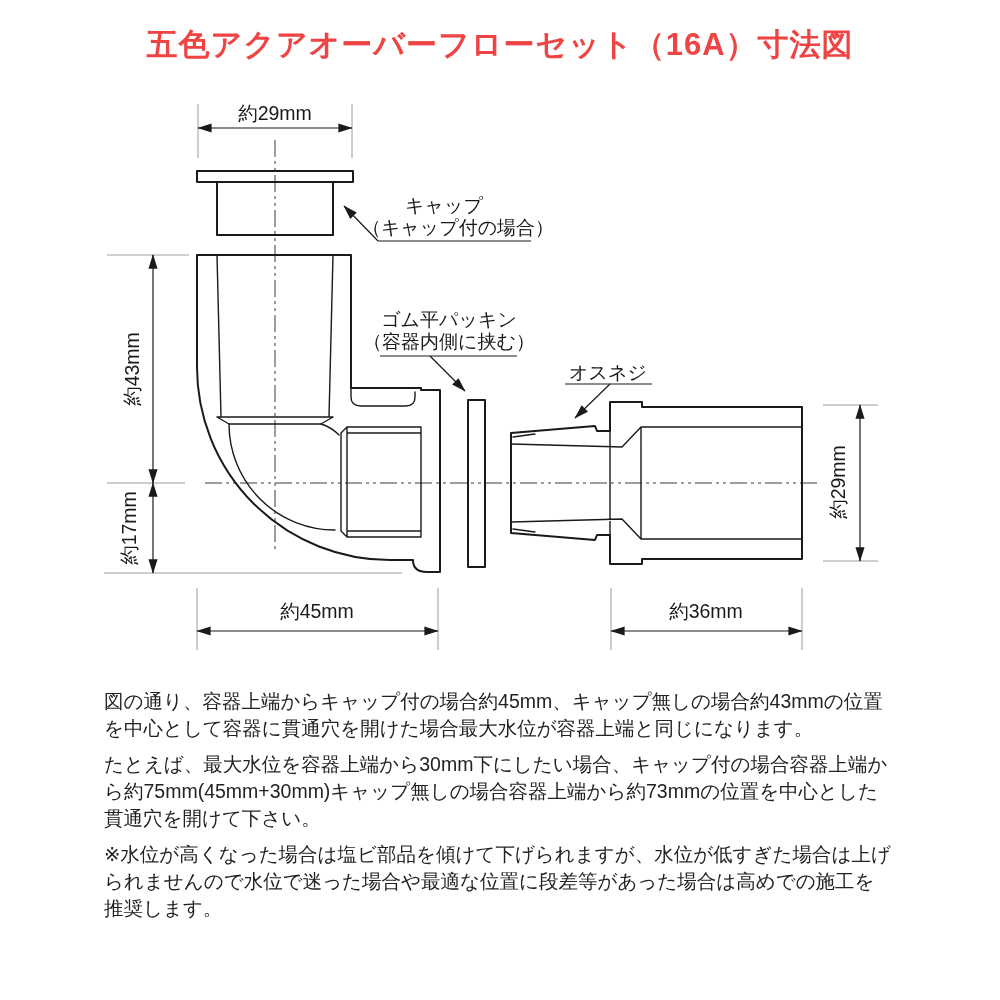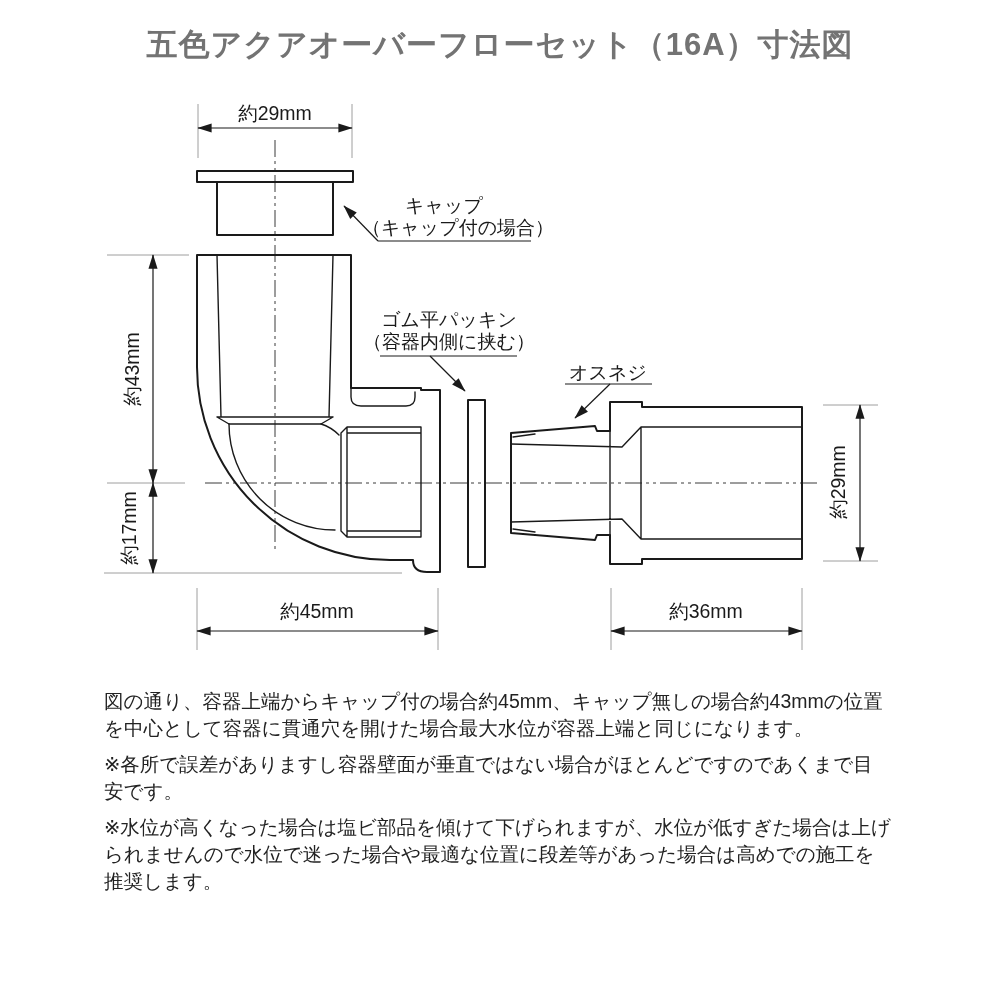--- a/index.html
+++ b/index.html
@@ -1,20 +1,20 @@
 <!DOCTYPE html>
 <html><head>
 <meta charset="utf-8">
 <style>
   html,body{margin:0;padding:0;background:#ffffff;}
   body{width:1000px;height:1000px;position:relative;overflow:hidden;
        font-family:"Liberation Sans","DejaVu Sans",sans-serif;color:#1a1a1a;}
   .page{position:absolute;inset:0;background:#fff;}
   .title{position:absolute;top:24px;left:0;width:1000px;text-align:center;
-         font-size:31px;font-weight:bold;letter-spacing:1px;color:#737373;}
+         font-size:31px;font-weight:bold;letter-spacing:1px;color:#ef4444;}
   .drawing{position:absolute;top:0;left:0;}
   svg text{font-family:"Liberation Sans","DejaVu Sans",sans-serif;fill:#1a1a1a;}
   .dimtxt{font-size:19.5px;}
   .lbltxt{font-size:19px;}
   .outline{fill:none;stroke:#1a1a1a;stroke-width:2;stroke-linejoin:round;stroke-linecap:round;}
   .detail{fill:none;stroke:#1a1a1a;stroke-width:1.4;stroke-linejoin:round;stroke-linecap:round;}
   .dimline{fill:none;stroke:#1a1a1a;stroke-width:1.2;}
   .leader{fill:none;stroke:#1a1a1a;stroke-width:1.2;}
   .ext{fill:none;stroke:#9e9e9e;stroke-width:1;}
   .chain{fill:none;stroke:#3a3a3a;stroke-width:1;stroke-dasharray:17 4 3 4 3 4;}
@@ -120,17 +120,17 @@
       <path class="leader" d="M565,384 H652"></path>
       <path class="leader" d="M610,384 L575,418" marker-end="url(#arw)"></path>
       <text class="lbltxt" x="608" y="379" text-anchor="middle">オスネジ</text>
     </g>
   </svg>
 
   <div class="title">五色アクアオーバーフローセット（16A）寸法図</div>
 
   <div class="notes">
     <p>図の通り、容器上端からキャップ付の場合約45mm、キャップ無しの場合約43mmの位置を中心として容器に貫通穴を開けた場合最大水位が容器上端と同じになります。</p>
-    <p>※各所で誤差がありますし容器壁面が垂直ではない場合がほとんどですのであくまで目安です。</p>
+    <p>たとえば、最大水位を容器上端から30mm下にしたい場合、キャップ付の場合容器上端から約75mm(45mm+30mm)キャップ無しの場合容器上端から約73mmの位置を中心とした貫通穴を開けて下さい。</p>
     <p>※水位が高くなった場合は塩ビ部品を傾けて下げられますが、水位が低すぎた場合は上げられませんので水位で迷った場合や最適な位置に段差等があった場合は高めでの施工を推奨します。</p>
   </div>
 
 </div>
 
 </body></html>

